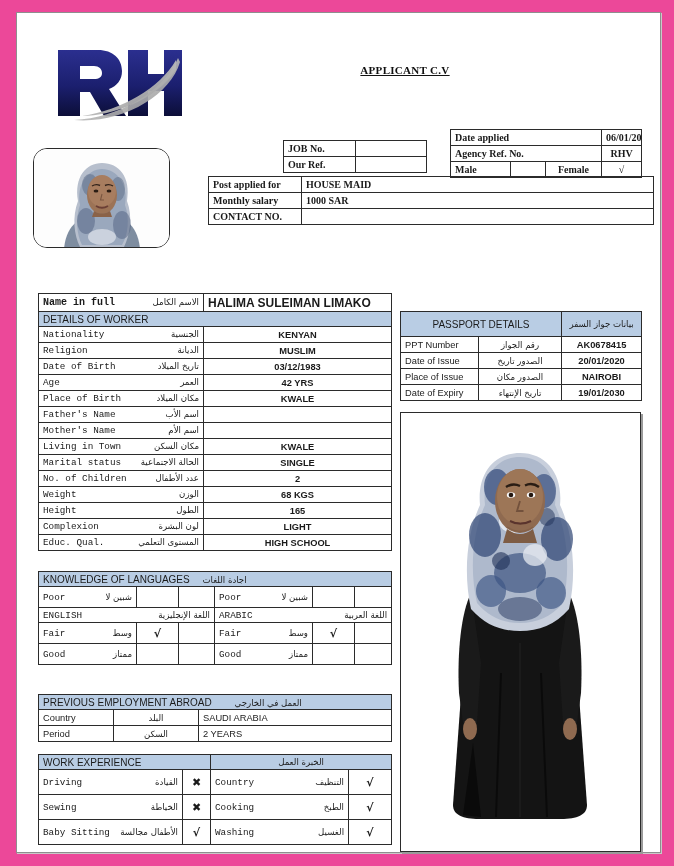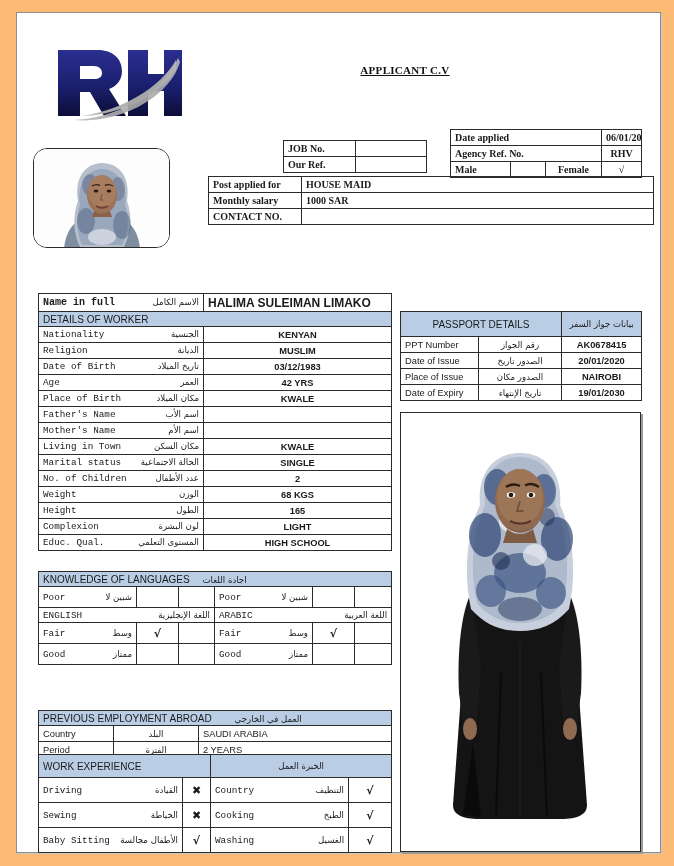--- a/index.html
+++ b/index.html
@@ -5,21 +5,21 @@
   * { box-sizing: border-box; }
   html, body {
     margin: 0; padding: 0;
     width: 674px; height: 866px;
     background: #ffffff;
     font-family: "Liberation Sans", sans-serif;
   }
   #page {
     position: relative;
     width: 674px; height: 866px;
-    background: #fdba74;
+    background: #ec4899;
     overflow: hidden;
   }
   
   .page-frame {
     position: absolute;
     left: 16px; top: 12px;
     width: 645px; height: 841px;
     border: 1px solid #8e8e8e;
     box-shadow: 1px 1px 0 #c9c9c9;
     background: #fff;
@@ -460,56 +460,56 @@
         <td>
           <span class="lbl-en">Good</span>
           <span class="lbl-ar ar">ممتاز</span>
         </td>
         <td class="ctr tick"></td>
         <td></td>
       </tr>
     </tbody>
   </table>
 
-  <table class="t" style="left:38px; top:694px; width:353px;margin-top:16px;">
+  <table class="t" style="left:38px; top:694px; width:353px;">
     <colgroup>
         <col style="width:75px">
         <col style="width:85px">
         <col style="width:193px">
       </colgroup>
     <tbody>
       <tr>
         <td class="hdrband" colspan="3" style="height:15px">
           <span>PREVIOUS EMPLOYMENT ABROAD</span>
           <span class="ar" style="margin-left:20px">العمل في الخارجي</span>
         </td>
       </tr>
       <tr>
         <td>Country</td>
         <td class="ar ctr">البلد</td>
         <td>SAUDI ARABIA</td>
       </tr>
       <tr>
         <td>Period</td>
-        <td class="ar ctr">الفترة</td>
+        <td class="ar ctr">السكن</td>
         <td>2 YEARS</td>
       </tr>
     </tbody>
   </table>
 
   <table class="t" style="left:38px; top:754px; width:353px;">
     <colgroup>
         <col style="width:144px">
         <col style="width:28px">
         <col style="width:138px">
         <col style="width:43px">
       </colgroup>
     <tbody>
       <tr>
-        <td class="hdrband" colspan="2" style="height:23px">WORK EXPERIENCE</td>
+        <td class="hdrband" colspan="2" style="height:15px">WORK EXPERIENCE</td>
         <td class="hdrband ctr ar" colspan="2" style="height:15px">الخبرة العمل</td>
       </tr>
       <tr>
         <td style="height:25px">
           <span class="lbl-en">Driving</span>
           <span class="lbl-ar ar">القيادة</span>
         </td>
         <td class="ctr cross">✖</td>
         <td>
           <span class="lbl-en">Country</span>

